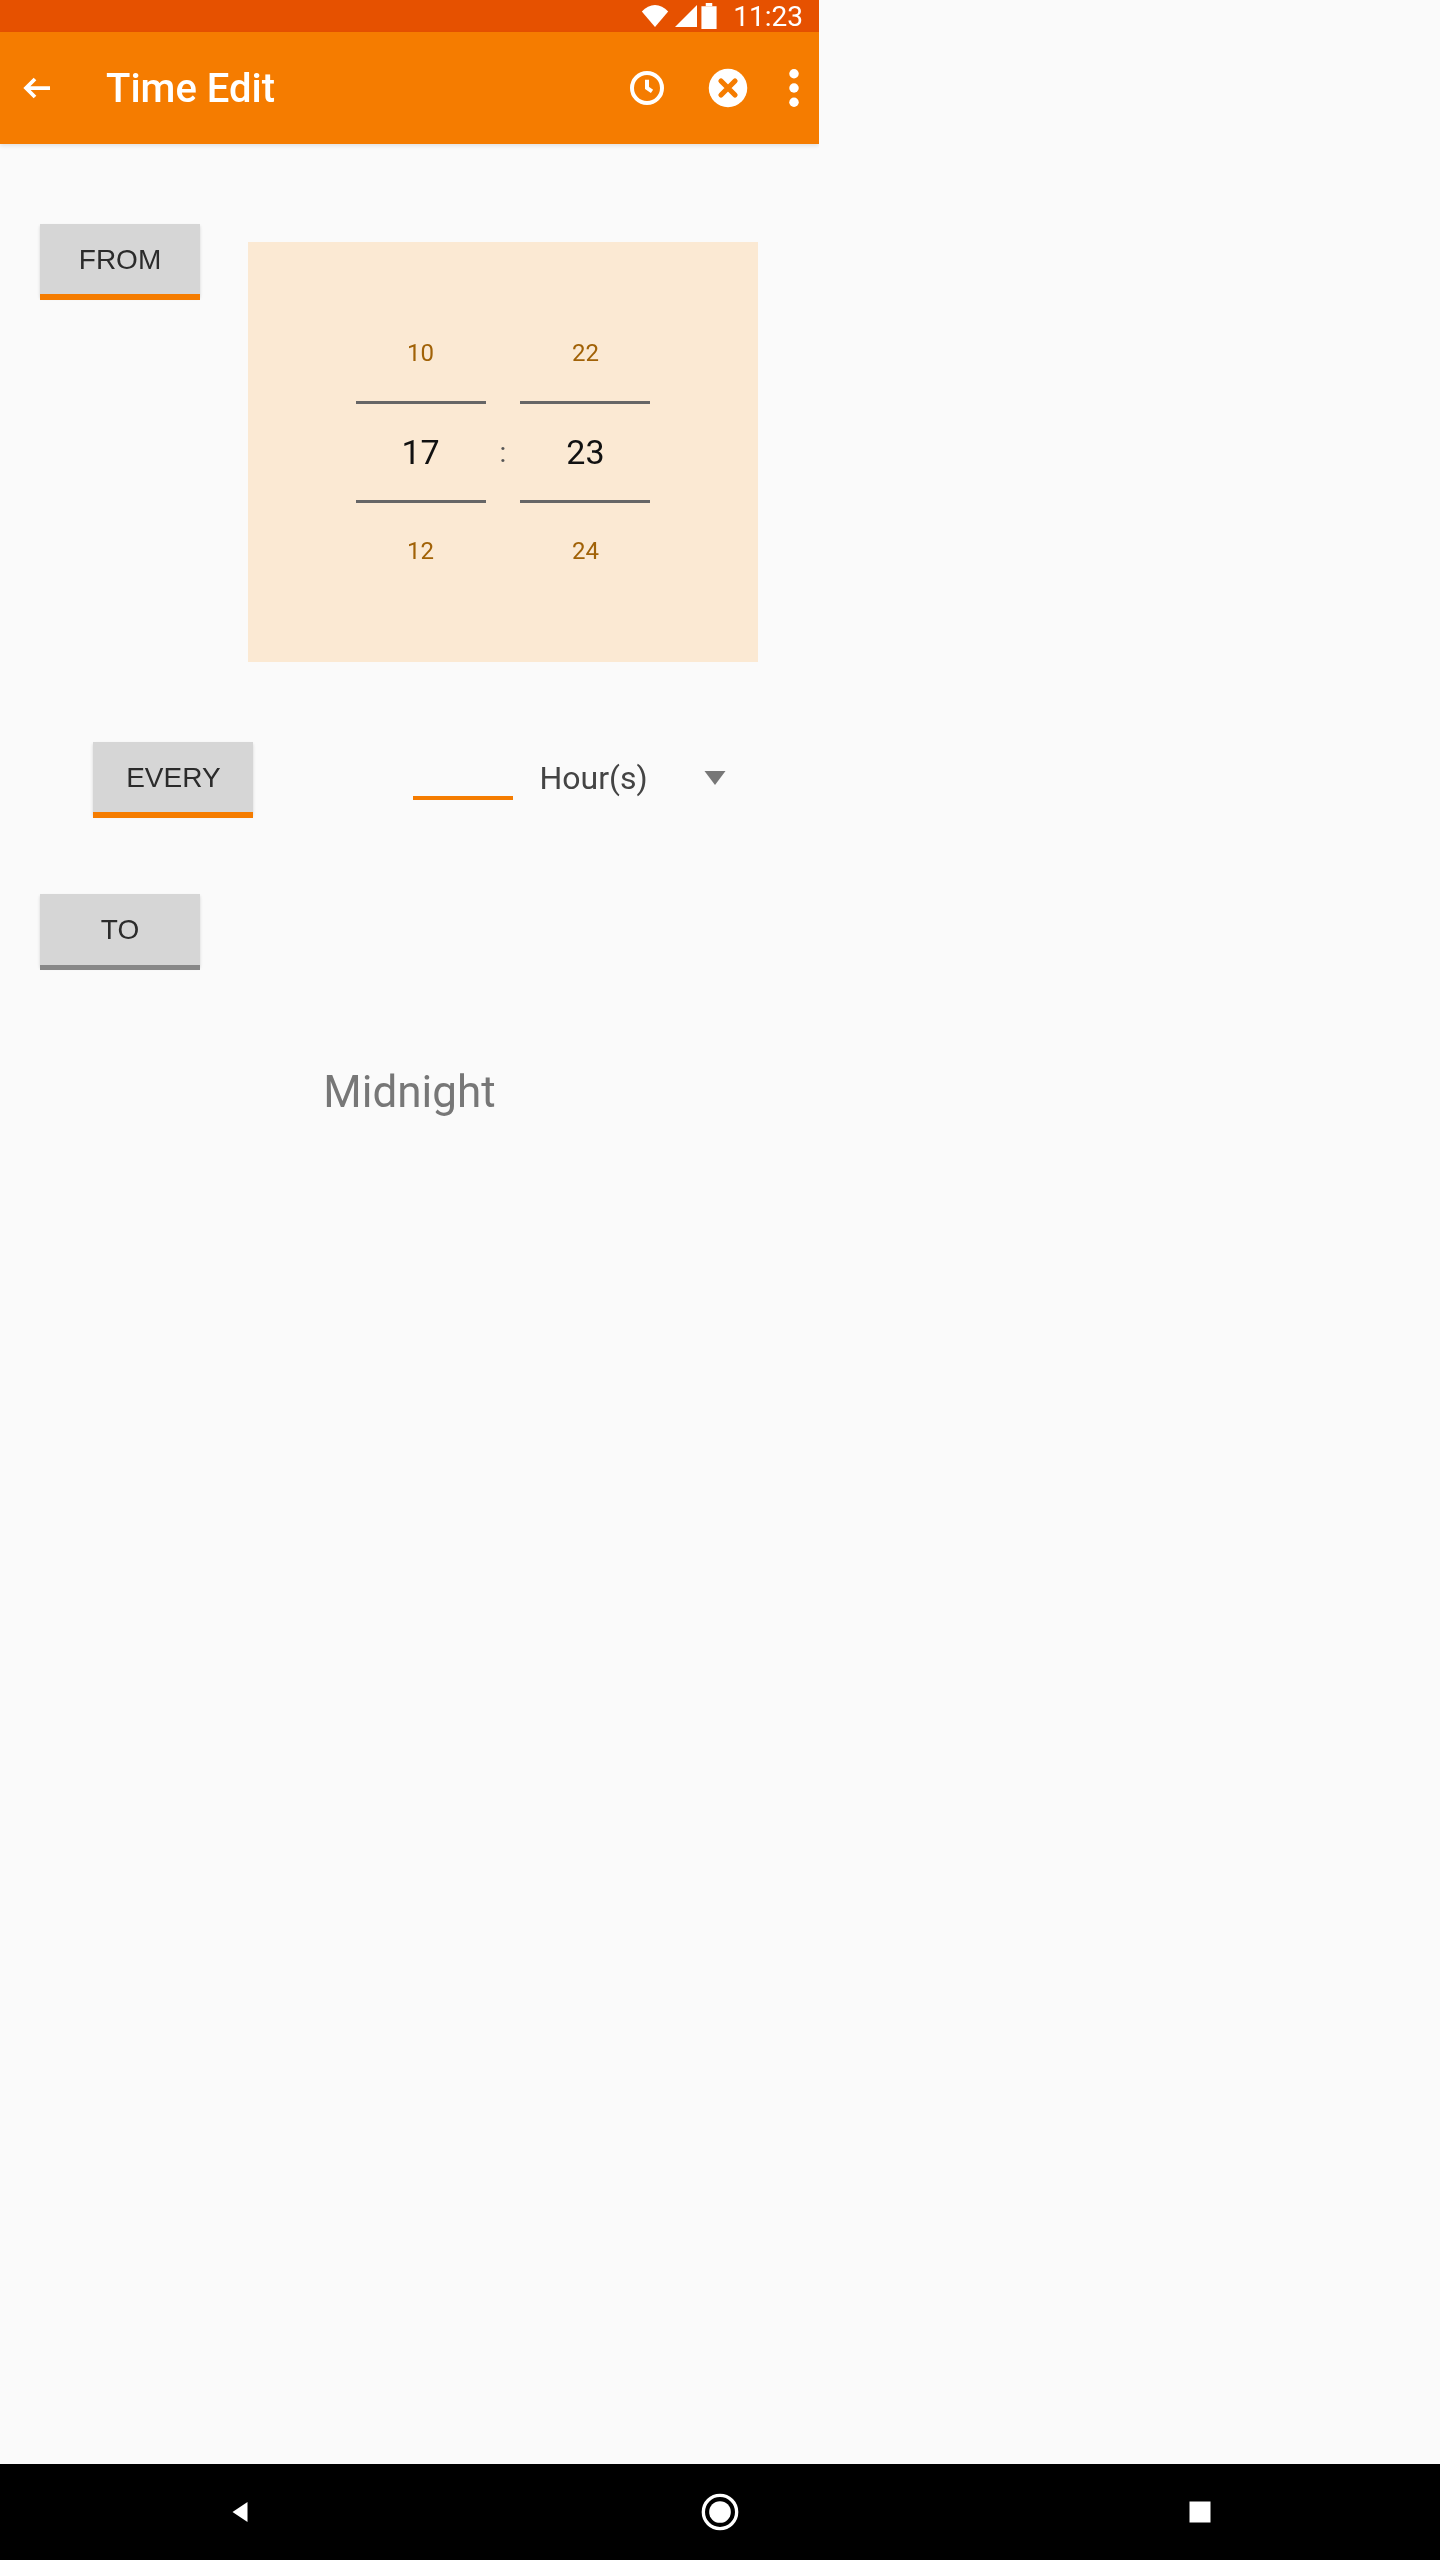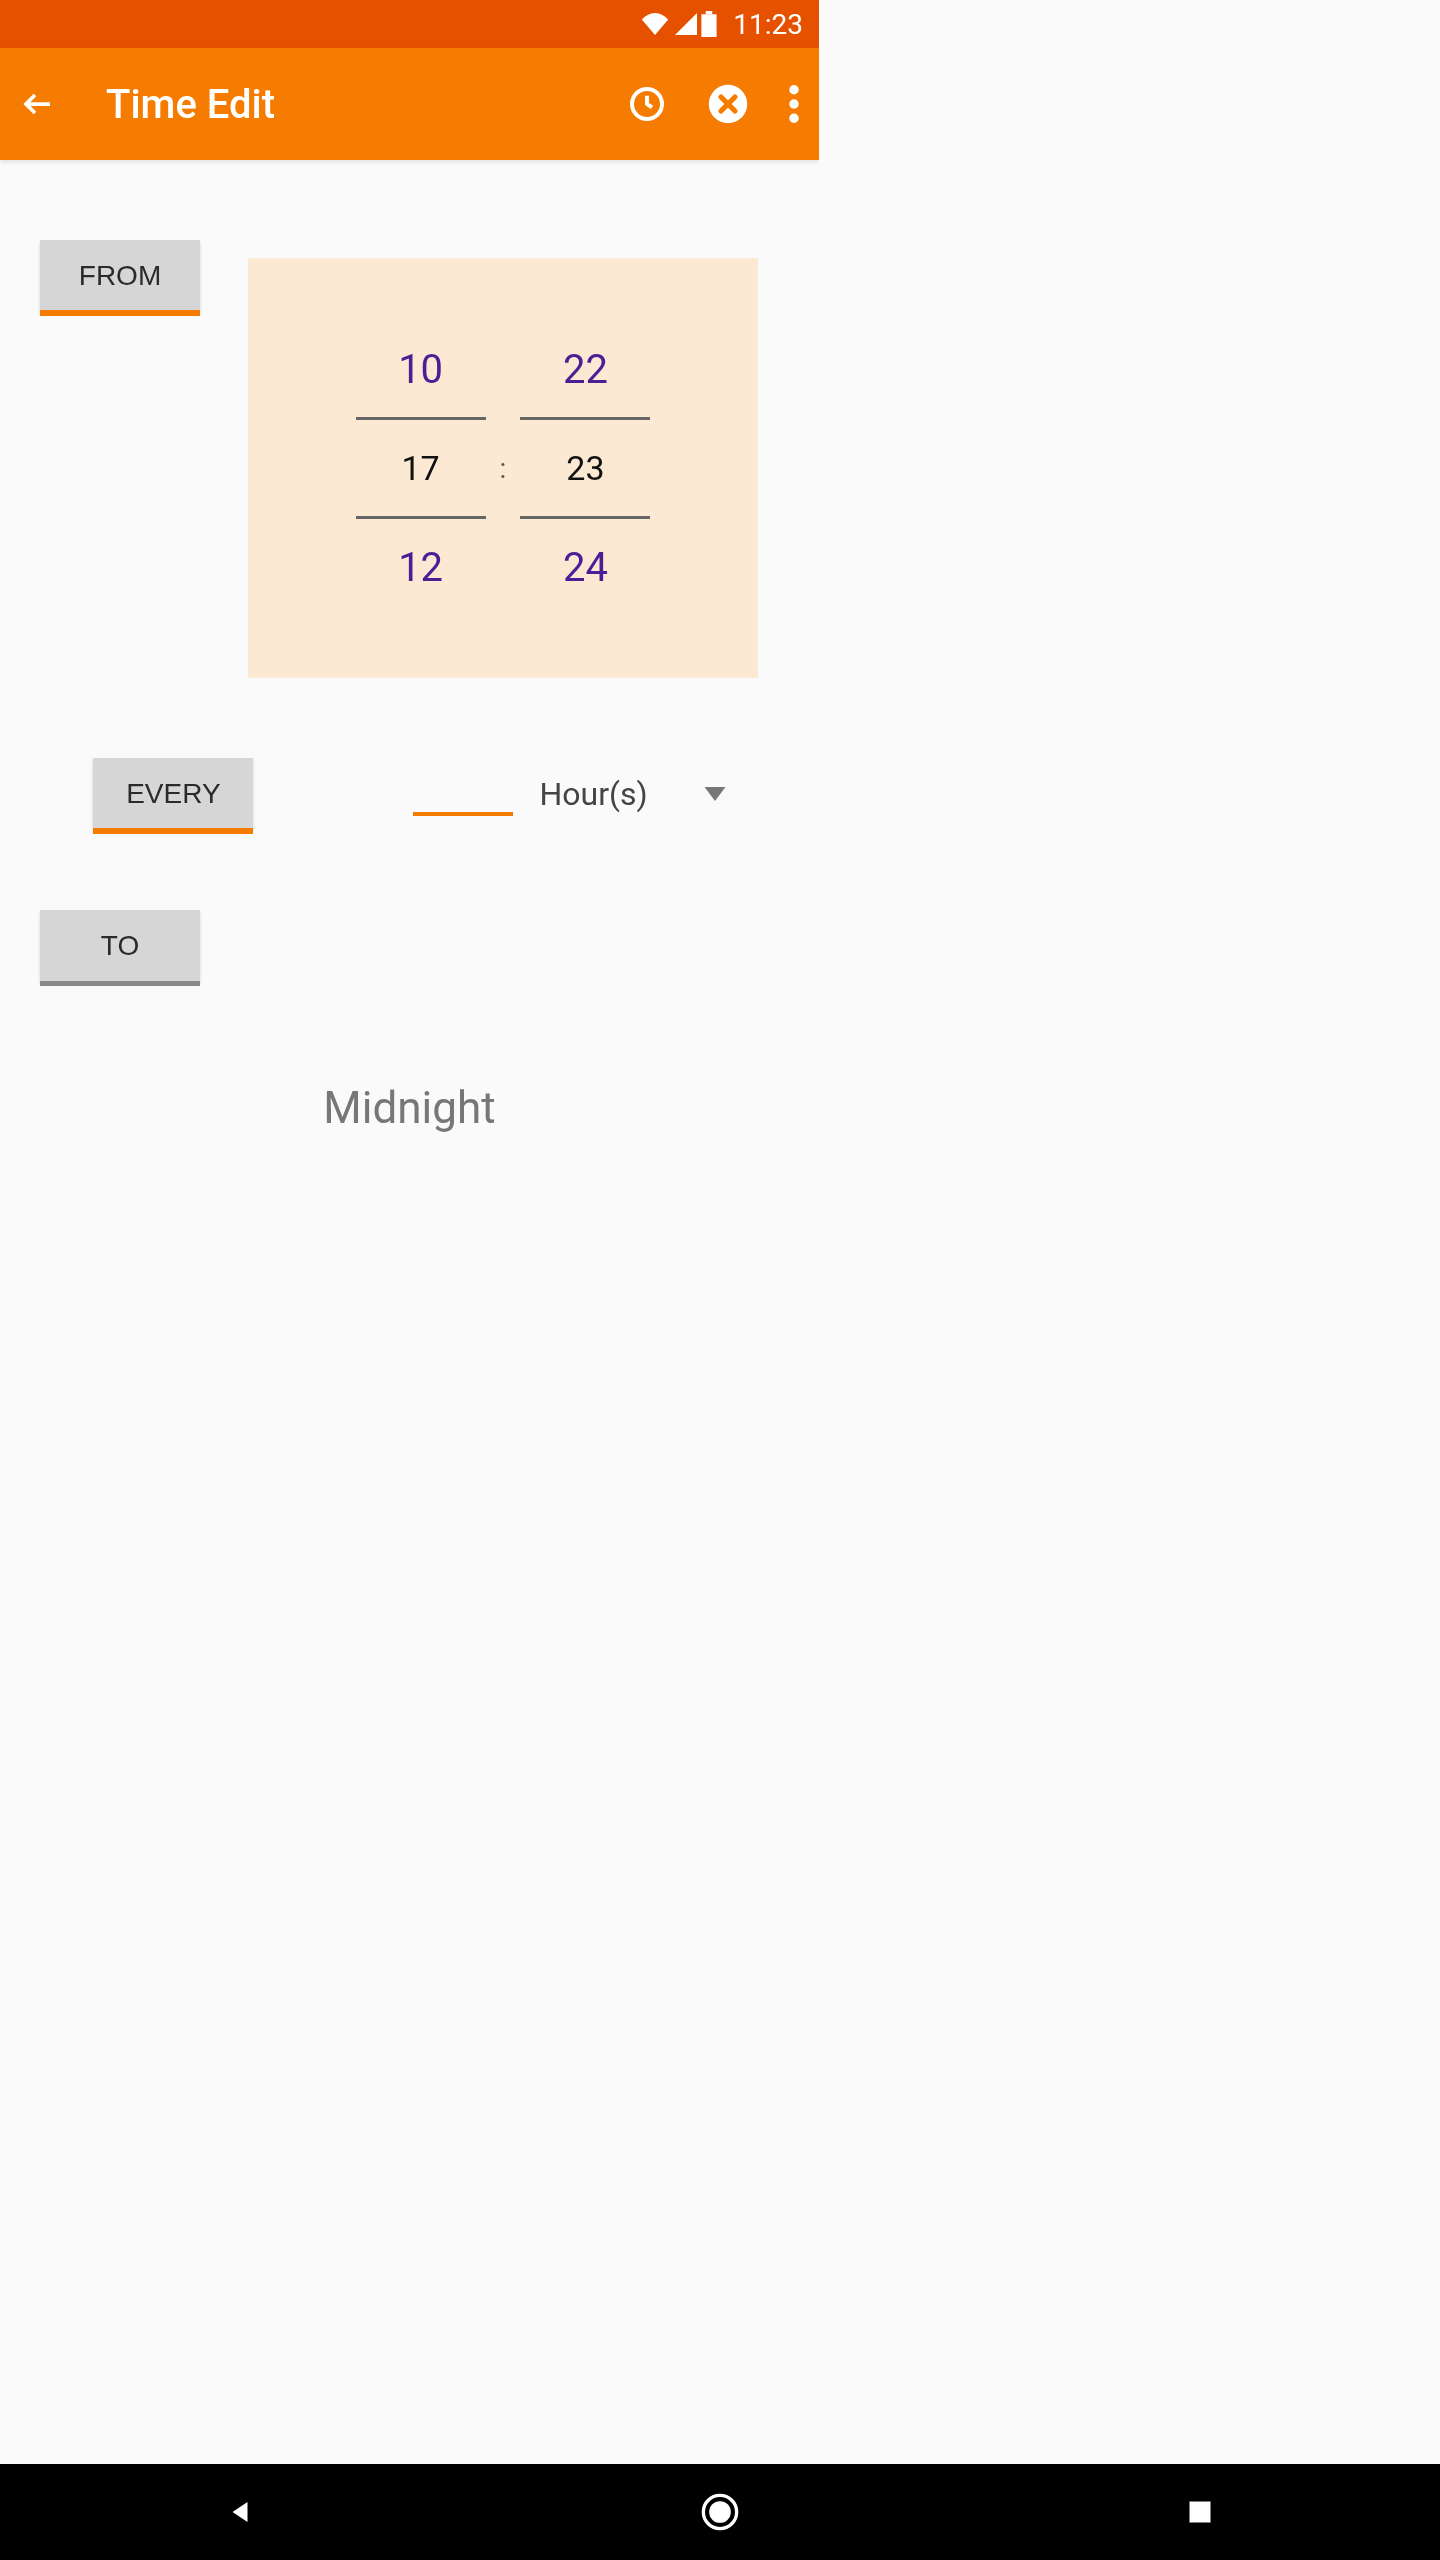--- a/index.html
+++ b/index.html
@@ -1,19 +1,19 @@
 <!DOCTYPE html>
 <html><head>
 <meta charset="utf-8">
 <style>
   * { margin: 0; padding: 0; box-sizing: border-box; }
   html, body { width: 819px; height: 1456px; font-family: Roboto, Arial, sans-serif; background: #fafafa; overflow: hidden; }
 
   
-  .status-bar { height: 48px; background: #e65100; display: flex; justify-content: flex-end; align-items: center; padding: 0 16px; color: #fff; gap: 6px; }
+  .status-bar { height: 32px; background: #e65100; display: flex; justify-content: flex-end; align-items: center; padding: 0 16px; color: #fff; gap: 6px; }
   .status-icons { display: flex; align-items: center; gap: 4px; }
   .status-time { font-size: 28px; margin-left: 10px; font-weight: 400; }
 
   
   .app-bar { height: 112px; background: #f57c00; display: flex; align-items: center; padding: 5px 20px; color: #fff; box-shadow: 0 2px 4px rgba(0,0,0,0.1);}
   .app-bar .back { margin-right: 50px; }
   .app-title { font-size: 40px; font-weight: 500; flex: 1; }
   .app-actions { display: flex; align-items: center; gap: 40px; }
 
   
@@ -23,21 +23,21 @@
   .row.every-row { align-items: center; justify-content: center; }
   .row.to-row { margin-bottom: 60px; }
 
   .tab-btn { width: 160px; height: 72px; background: #d6d6d6; border: none; font-size: 28px; font-weight: 500; color: #2b2b2b; position: relative; box-shadow: 0 2px 3px rgba(0,0,0,0.15); cursor: pointer; }
   .tab-btn.active::after { content: ''; position: absolute; left: 0; right: 0; bottom: -4px; height: 6px; background: #f57c00; }
   .tab-btn.inactive::after { content: ''; position: absolute; left: 0; right: 0; bottom: -4px; height: 5px; background: #888; }
 
   
   .time-panel { margin-left: 48px; width: 510px; height: 420px; background: #fbe9d3; display: flex; justify-content: center; align-items: center; gap: 20px; margin-top: 18px;}
   .wheel { width: 130px; display: flex; flex-direction: column; align-items: center; }
-  .wheel .prev, .wheel .next { color: #4c1d95; font-size: 40px; height: 60px; display:flex;align-items:center;justify-content:center;}
+  .wheel .prev, .wheel .next { color: #a16207; font-size: 24px; height: 60px; display:flex;align-items:center;justify-content:center;}
   .wheel .cur { color: #111; font-size: 34px; font-weight: 400; height: 60px; display:flex;align-items:center;justify-content:center;}
   .wheel .line { width: 100%; height: 3px; background: #666; margin: 18px 0;}
   .colon { font-size: 28px; color: #555; align-self: center; margin: 0 -6px;}
 
   
   .every-input { margin-left: 160px; width: 100px; border: none; border-bottom: 4px solid #f57c00; background: transparent; font-size: 30px; height: 44px; text-align: center; outline:none; }
   .hours-label { font-size: 32px; color: #444; margin-left: 26px; }
   .drop-caret { margin-left: 56px; color: #777; }
 
   

